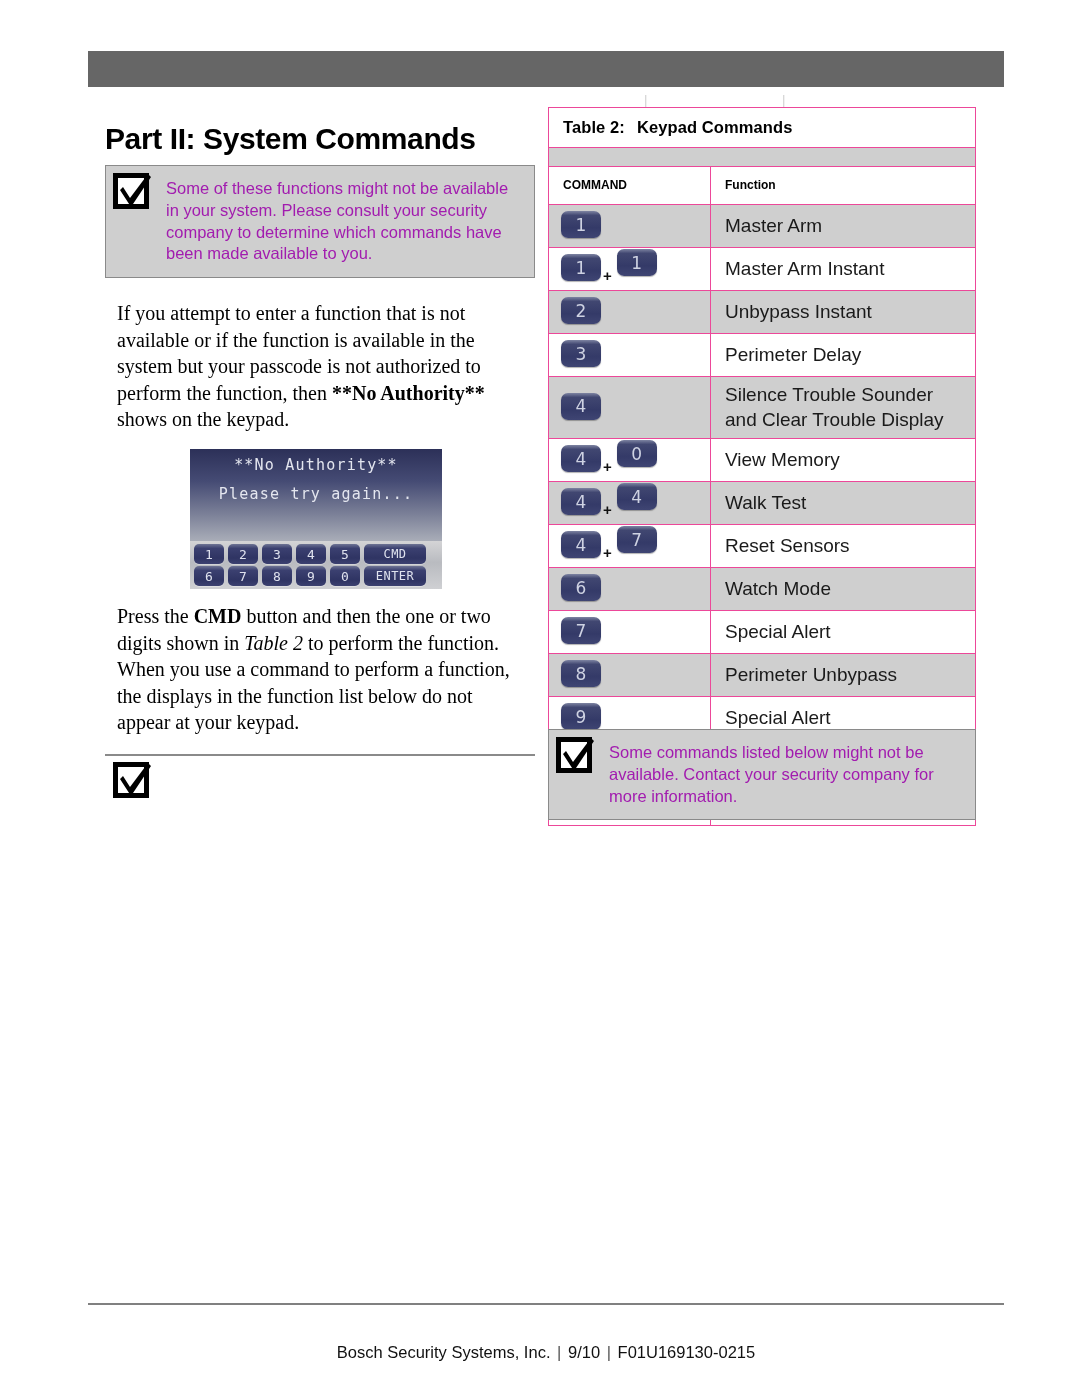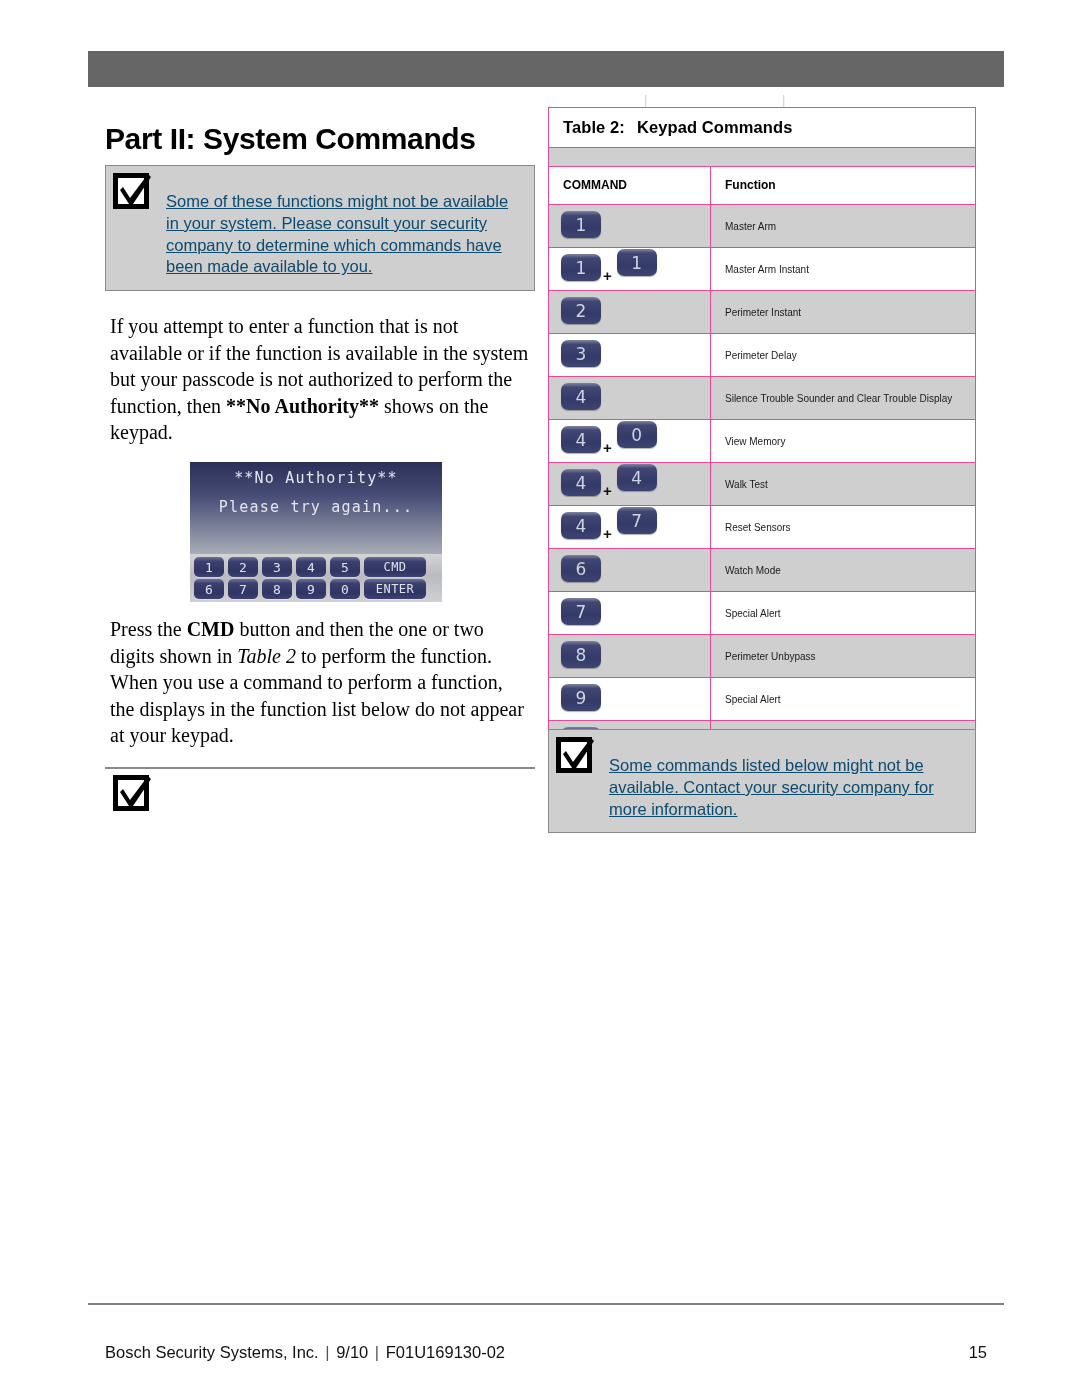--- a/index.html
+++ b/index.html
@@ -71,35 +71,34 @@
     align-self: stretch;
   }
   .chk {
     position: absolute;
     left: 6px;
     top: 6px;
     width: 42px;
     height: 42px;
   }
   .note-text {
-    padding: 25px 14px 12px 0;
+    padding: 12px 14px 12px 0;
     font-size: 16.5px;
     line-height: 1.32;
-    color: #0c4a6e;
-    text-decoration: underline;
+    color: #a21caf;
   }
   .note-text i { font-style: italic; }
 
   
   .body-par {
     font-family: "Liberation Serif", serif;
     font-size: 20px;
     line-height: 1.33;
     color: #000000;
-    margin: 5px;
+    margin: 12px;
   }
   .body-par b { font-weight: bold; }
   .body-par i { font-style: italic; }
 
   
   .keypad-figure {
     width: 252px;
     height: 140px;
     margin: 16px 0 14px 85px;
     position: relative;
@@ -191,21 +190,21 @@
   }
   .col-cmd { width: 162px; }
   .row-shade td { background: #cfcfcf; }
   .row-plain td { background: #ffffff; }
   .cmd-cell {
     padding: 5px 8px 5px 12px !important;
     height: 32px;
   }
   .fn-cell {
     padding: 6px 10px 6px 14px !important;
-    font-size: 10px;
+    font-size: 19px;
     line-height: 1.3;
     color: #1a1a1a;
   }
   .keygroup {
     display: flex;
     align-items: flex-start;
     height: 30px;
   }
   .tkey {
     width: 40px;
@@ -247,21 +246,21 @@
     width: 916px;
     height: 2px;
     background: #808080;
   }
   .footer {
     position: absolute;
     left: 105px;
     top: 1343px;
     width: 882px;
     display: flex;
-    justify-content: space-between;
+    justify-content: center;
     align-items: baseline;
     font-size: 16.5px;
     color: #111111;
   }
   .footer .sep { color: #555555; padding: 0 2px; }
 </style>
 </head>
 <body>
 
 <div class="header-bar">
@@ -372,21 +371,21 @@
             </div>
           </td>
           <td class="fn-cell">Master Arm Instant</td>
         </tr>
         <tr class="row-shade">
           <td class="cmd-cell">
             <div class="keygroup">
               <div class="tkey">2</div>
             </div>
           </td>
-          <td class="fn-cell">Perimeter Instant</td>
+          <td class="fn-cell">Unbypass Instant</td>
         </tr>
         <tr class="row-plain">
           <td class="cmd-cell">
             <div class="keygroup">
               <div class="tkey">3</div>
             </div>
           </td>
           <td class="fn-cell">Perimeter Delay</td>
         </tr>
         <tr class="row-shade">

